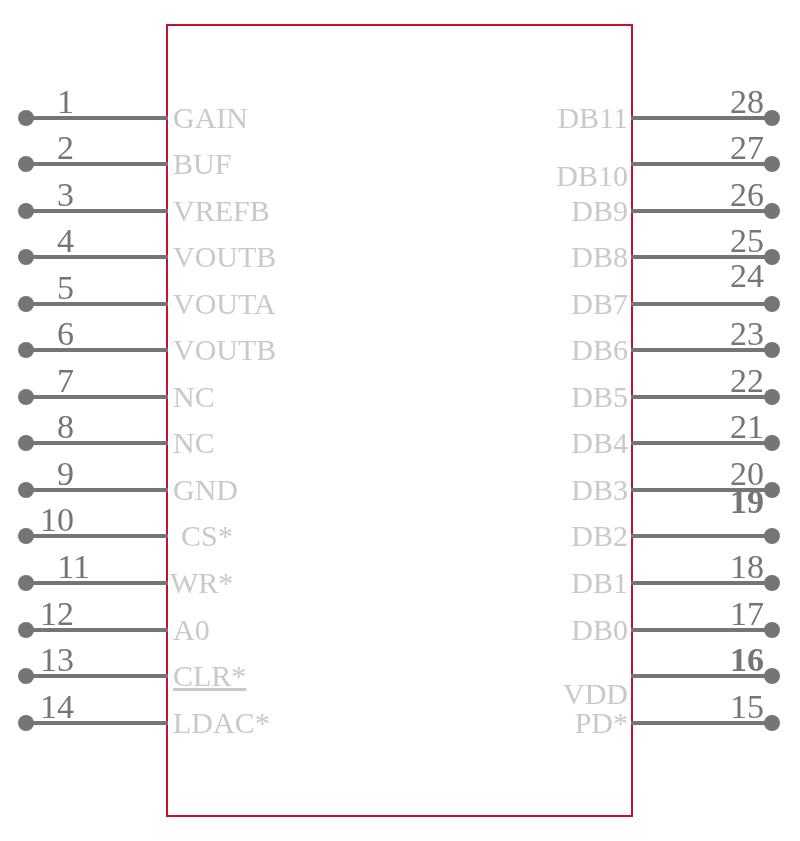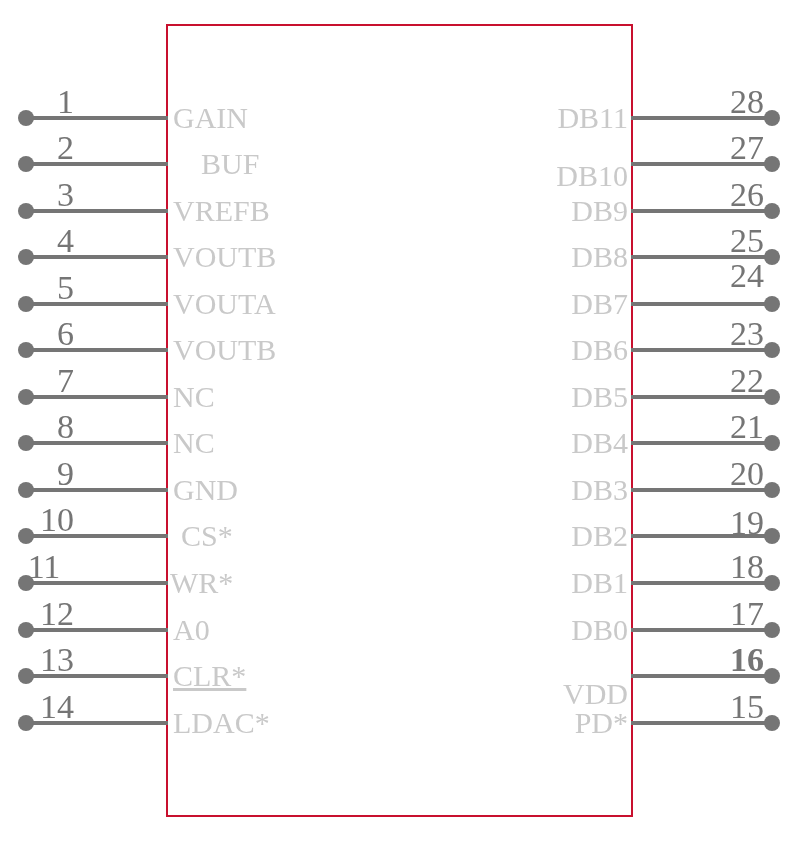--- a/index.html
+++ b/index.html
@@ -65,21 +65,21 @@
 <div class="canvas">
   <div class="body-rect"></div>
   <div id="pins">
       <div class="pin-line" style="left: 26px; top: 115.5px; width: 142px;"></div>
       <div class="pin-dot" style="left: 18px; top: 109.5px;"></div>
       <div class="pin-number" style="left: 26px; top: 84.5px;">1</div>
       <div class="pin-label" style="left: 173px; top: 97.5px;">GAIN</div>
       <div class="pin-line" style="left: 26px; top: 162.05px; width: 142px;"></div>
       <div class="pin-dot" style="left: 18px; top: 156.05px;"></div>
       <div class="pin-number" style="left: 26px; top: 131.05px;">2</div>
-      <div class="pin-label" style="left: 173px; top: 144.05px; margin-left: 28px;">BUF</div>
+      <div class="pin-label" style="left: 173px; top: 144.05px;">BUF</div>
       <div class="pin-line" style="left: 26px; top: 208.6px; width: 142px;"></div>
       <div class="pin-dot" style="left: 18px; top: 202.6px;"></div>
       <div class="pin-number" style="left: 26px; top: 177.6px;">3</div>
       <div class="pin-label" style="left: 173px; top: 190.6px;">VREFB</div>
       <div class="pin-line" style="left: 26px; top: 255.15px; width: 142px;"></div>
       <div class="pin-dot" style="left: 18px; top: 249.15px;"></div>
       <div class="pin-number" style="left: 26px; top: 224.15px;">4</div>
       <div class="pin-label" style="left: 173px; top: 237.15px;">VOUTB</div>
       <div class="pin-line" style="left: 26px; top: 301.7px; width: 142px;"></div>
       <div class="pin-dot" style="left: 18px; top: 295.7px;"></div>
@@ -100,21 +100,21 @@
       <div class="pin-line" style="left: 26px; top: 487.9px; width: 142px;"></div>
       <div class="pin-dot" style="left: 18px; top: 481.9px;"></div>
       <div class="pin-number" style="left: 26px; top: 456.9px;">9</div>
       <div class="pin-label" style="left: 173px; top: 469.9px;">GND</div>
       <div class="pin-line" style="left: 26px; top: 534.45px; width: 142px;"></div>
       <div class="pin-dot" style="left: 18px; top: 528.45px;"></div>
       <div class="pin-number" style="left: 26px; top: 503.45px;">10</div>
       <div class="pin-label" style="left: 173px; top: 516.45px; margin-left: 8px;">CS*</div>
       <div class="pin-line" style="left: 26px; top: 581px; width: 142px;"></div>
       <div class="pin-dot" style="left: 18px; top: 575px;"></div>
-      <div class="pin-number" style="left: 20px; top: 550px; text-align: center;">11</div>
+      <div class="pin-number" style="left: 42px; top: 550px;">11</div>
       <div class="pin-label" style="left: 170px; top: 563px;">WR*</div>
       <div class="pin-line" style="left: 26px; top: 627.55px; width: 142px;"></div>
       <div class="pin-dot" style="left: 18px; top: 621.55px;"></div>
       <div class="pin-number" style="left: 26px; top: 596.55px;">12</div>
       <div class="pin-label" style="left: 173px; top: 609.55px;">A0</div>
       <div class="pin-line" style="left: 26px; top: 674.1px; width: 142px;"></div>
       <div class="pin-dot" style="left: 18px; top: 668.1px;"></div>
       <div class="pin-number" style="left: 26px; top: 643.1px;">13</div>
       <div class="pin-label" style="left: 173px; top: 656.1px; text-decoration: underline;">CLR*</div>
       <div class="pin-line" style="left: 26px; top: 720.65px; width: 142px;"></div>
@@ -152,21 +152,21 @@
       <div class="pin-line" style="left: 631px; top: 441.35px; width: 141px;"></div>
       <div class="pin-dot" style="left: 764px; top: 435.35px;"></div>
       <div class="pin-number" style="left: 716px; top: 410.35px;">21</div>
       <div class="pin-label right" style="right: 172px; top: 423.35px;">DB4</div>
       <div class="pin-line" style="left: 631px; top: 487.9px; width: 141px;"></div>
       <div class="pin-dot" style="left: 764px; top: 481.9px;"></div>
       <div class="pin-number" style="left: 716px; top: 456.9px;">20</div>
       <div class="pin-label right" style="right: 172px; top: 469.9px; margin-left: 31px;">DB3</div>
       <div class="pin-line" style="left: 631px; top: 534.45px; width: 141px;"></div>
       <div class="pin-dot" style="left: 764px; top: 528.45px;"></div>
-      <div class="pin-number" style="left: 716px; top: 506px;">19</div>
+      <div class="pin-number" style="left: 716px; top: 485px; font-weight: bold;">19</div>
       <div class="pin-label right" style="right: 172px; top: 516.45px;">DB2</div>
       <div class="pin-line" style="left: 631px; top: 581px; width: 141px;"></div>
       <div class="pin-dot" style="left: 764px; top: 575px;"></div>
       <div class="pin-number" style="left: 716px; top: 550px;">18</div>
       <div class="pin-label right" style="right: 172px; top: 563px;">DB1</div>
       <div class="pin-line" style="left: 631px; top: 627.55px; width: 141px;"></div>
       <div class="pin-dot" style="left: 764px; top: 621.55px;"></div>
       <div class="pin-number" style="left: 716px; top: 596.55px;">17</div>
       <div class="pin-label right" style="right: 172px; top: 609.55px;">DB0</div>
       <div class="pin-line" style="left: 631px; top: 674.1px; width: 141px;"></div>

